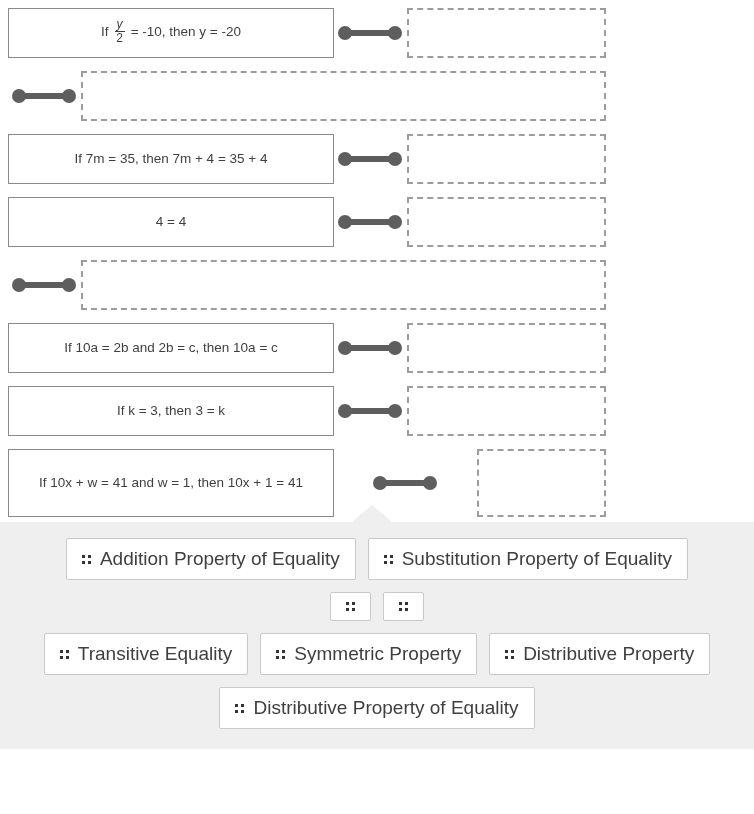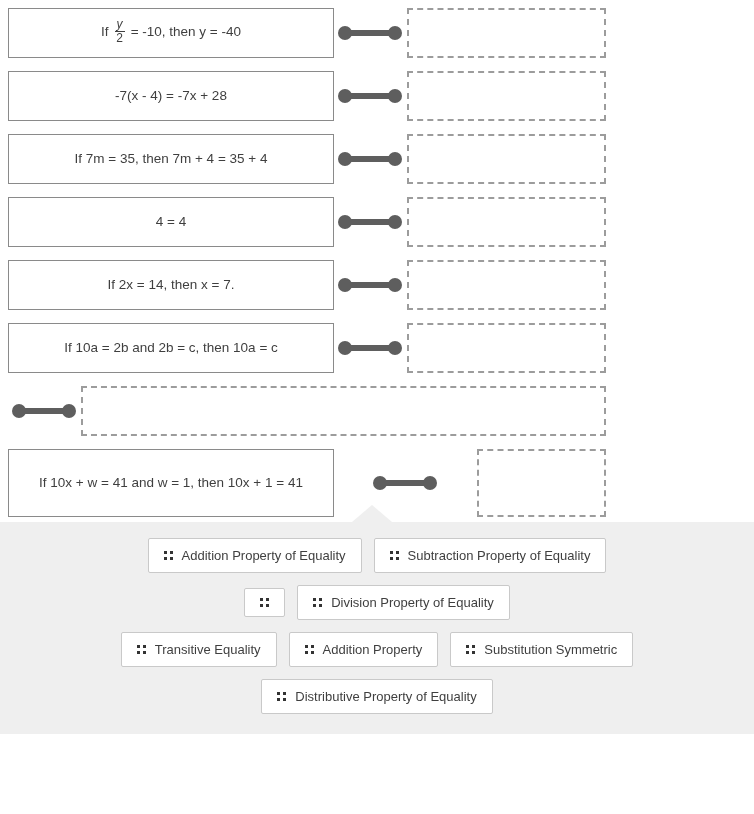--- a/index.html
+++ b/index.html
@@ -120,21 +120,21 @@
   .bank-row:last-child { margin-bottom: 0; justify-content: center; }
 
   .chip {
     display: inline-flex;
     align-items: center;
     gap: 9px;
     background: #ffffff;
     border: 1px solid #c9c9c9;
     border-radius: 2px;
     padding: 9px 15px;
-    font-size: 13px;
+    font-size: 19px;
     color: #3f3f3f;
     white-space: nowrap;
     cursor: move;
   }
 
   .grip {
     display: inline-block;
     width: 9px;
     height: 9px;
     flex: 0 0 auto;
@@ -145,36 +145,33 @@
 
 <div id="app">
 
   <div class="match-area">
 
     <div class="match-row">
       <div class="prompt-box">
         <span><span>If </span><span class="frac">
               <span class="num">y</span>
               <span class="den">2</span>
-            </span><span> = -10, then y = -40</span></span>
-      </div>
-      <div class="connector">
-        <svg class="dumbbell" width="66" height="16" viewBox="0 0 66 16">
-          <circle cx="8" cy="8" r="7" fill="#5e5e5e"></circle>
-          <rect x="7" y="5" width="52" height="6" fill="#5e5e5e"></rect>
-          <circle cx="58" cy="8" r="7" fill="#5e5e5e"></circle>
-        </svg>
-      </div>
-      <div class="drop-zone"></div>
-    </div>
-
-    <div class="match-row">
-      <div class="prompt-box">
-        <span>-7(x - 4) = -7x + 28</span>
-      </div>
+            </span><span> = -10, then y = -20</span></span>
+      </div>
+      <div class="connector">
+        <svg class="dumbbell" width="66" height="16" viewBox="0 0 66 16">
+          <circle cx="8" cy="8" r="7" fill="#5e5e5e"></circle>
+          <rect x="7" y="5" width="52" height="6" fill="#5e5e5e"></rect>
+          <circle cx="58" cy="8" r="7" fill="#5e5e5e"></circle>
+        </svg>
+      </div>
+      <div class="drop-zone"></div>
+    </div>
+
+    <div class="match-row">
       <div class="connector">
         <svg class="dumbbell" width="66" height="16" viewBox="0 0 66 16">
           <circle cx="8" cy="8" r="7" fill="#5e5e5e"></circle>
           <rect x="7" y="5" width="52" height="6" fill="#5e5e5e"></rect>
           <circle cx="58" cy="8" r="7" fill="#5e5e5e"></circle>
         </svg>
       </div>
       <div class="drop-zone"></div>
     </div>
 
@@ -200,23 +197,20 @@
         <svg class="dumbbell" width="66" height="16" viewBox="0 0 66 16">
           <circle cx="8" cy="8" r="7" fill="#5e5e5e"></circle>
           <rect x="7" y="5" width="52" height="6" fill="#5e5e5e"></rect>
           <circle cx="58" cy="8" r="7" fill="#5e5e5e"></circle>
         </svg>
       </div>
       <div class="drop-zone"></div>
     </div>
 
     <div class="match-row">
-      <div class="prompt-box">
-        <span>If 2x = 14, then x = 7.</span>
-      </div>
       <div class="connector">
         <svg class="dumbbell" width="66" height="16" viewBox="0 0 66 16">
           <circle cx="8" cy="8" r="7" fill="#5e5e5e"></circle>
           <rect x="7" y="5" width="52" height="6" fill="#5e5e5e"></rect>
           <circle cx="58" cy="8" r="7" fill="#5e5e5e"></circle>
         </svg>
       </div>
       <div class="drop-zone"></div>
     </div>
 
@@ -229,20 +223,23 @@
           <circle cx="8" cy="8" r="7" fill="#5e5e5e"></circle>
           <rect x="7" y="5" width="52" height="6" fill="#5e5e5e"></rect>
           <circle cx="58" cy="8" r="7" fill="#5e5e5e"></circle>
         </svg>
       </div>
       <div class="drop-zone"></div>
     </div>
 
 
     <div class="match-row">
+      <div class="prompt-box">
+        <span>If k = 3, then 3 = k</span>
+      </div>
       <div class="connector">
         <svg class="dumbbell" width="66" height="16" viewBox="0 0 66 16">
           <circle cx="8" cy="8" r="7" fill="#5e5e5e"></circle>
           <rect x="7" y="5" width="52" height="6" fill="#5e5e5e"></rect>
           <circle cx="58" cy="8" r="7" fill="#5e5e5e"></circle>
         </svg>
       </div>
       <div class="drop-zone"></div>
     </div>
 
@@ -275,71 +272,70 @@
         </svg>
         <span>Addition Property of Equality</span>
       </div>
       <div class="chip">
         <svg class="grip" viewBox="0 0 9 9">
           <rect x="0" y="0" width="3" height="3" fill="#333"></rect>
           <rect x="6" y="0" width="3" height="3" fill="#333"></rect>
           <rect x="0" y="6" width="3" height="3" fill="#333"></rect>
           <rect x="6" y="6" width="3" height="3" fill="#333"></rect>
         </svg>
-        <span>Subtraction Property of Equality</span>
+        <span>Substitution Property of Equality</span>
       </div>
     </div>
 
     <div class="bank-row">
       <div class="chip">
         <svg class="grip" viewBox="0 0 9 9">
           <rect x="0" y="0" width="3" height="3" fill="#333"></rect>
           <rect x="6" y="0" width="3" height="3" fill="#333"></rect>
           <rect x="0" y="6" width="3" height="3" fill="#333"></rect>
           <rect x="6" y="6" width="3" height="3" fill="#333"></rect>
         </svg>
       </div>
       <div class="chip">
         <svg class="grip" viewBox="0 0 9 9">
           <rect x="0" y="0" width="3" height="3" fill="#333"></rect>
           <rect x="6" y="0" width="3" height="3" fill="#333"></rect>
           <rect x="0" y="6" width="3" height="3" fill="#333"></rect>
           <rect x="6" y="6" width="3" height="3" fill="#333"></rect>
         </svg>
-        <span>Division Property of Equality</span>
       </div>
     </div>
 
     <div class="bank-row">
       <div class="chip">
         <svg class="grip" viewBox="0 0 9 9">
           <rect x="0" y="0" width="3" height="3" fill="#333"></rect>
           <rect x="6" y="0" width="3" height="3" fill="#333"></rect>
           <rect x="0" y="6" width="3" height="3" fill="#333"></rect>
           <rect x="6" y="6" width="3" height="3" fill="#333"></rect>
         </svg>
         <span>Transitive Equality</span>
       </div>
       <div class="chip">
         <svg class="grip" viewBox="0 0 9 9">
           <rect x="0" y="0" width="3" height="3" fill="#333"></rect>
           <rect x="6" y="0" width="3" height="3" fill="#333"></rect>
           <rect x="0" y="6" width="3" height="3" fill="#333"></rect>
           <rect x="6" y="6" width="3" height="3" fill="#333"></rect>
         </svg>
-        <span>Addition Property</span>
-      </div>
-      <div class="chip">
-        <svg class="grip" viewBox="0 0 9 9">
-          <rect x="0" y="0" width="3" height="3" fill="#333"></rect>
-          <rect x="6" y="0" width="3" height="3" fill="#333"></rect>
-          <rect x="0" y="6" width="3" height="3" fill="#333"></rect>
-          <rect x="6" y="6" width="3" height="3" fill="#333"></rect>
-        </svg>
-        <span>Substitution Symmetric</span>
+        <span>Symmetric Property</span>
+      </div>
+      <div class="chip">
+        <svg class="grip" viewBox="0 0 9 9">
+          <rect x="0" y="0" width="3" height="3" fill="#333"></rect>
+          <rect x="6" y="0" width="3" height="3" fill="#333"></rect>
+          <rect x="0" y="6" width="3" height="3" fill="#333"></rect>
+          <rect x="6" y="6" width="3" height="3" fill="#333"></rect>
+        </svg>
+        <span>Distributive Property</span>
       </div>
     </div>
 
     <div class="bank-row">
       <div class="chip">
         <svg class="grip" viewBox="0 0 9 9">
           <rect x="0" y="0" width="3" height="3" fill="#333"></rect>
           <rect x="6" y="0" width="3" height="3" fill="#333"></rect>
           <rect x="0" y="6" width="3" height="3" fill="#333"></rect>
           <rect x="6" y="6" width="3" height="3" fill="#333"></rect>

